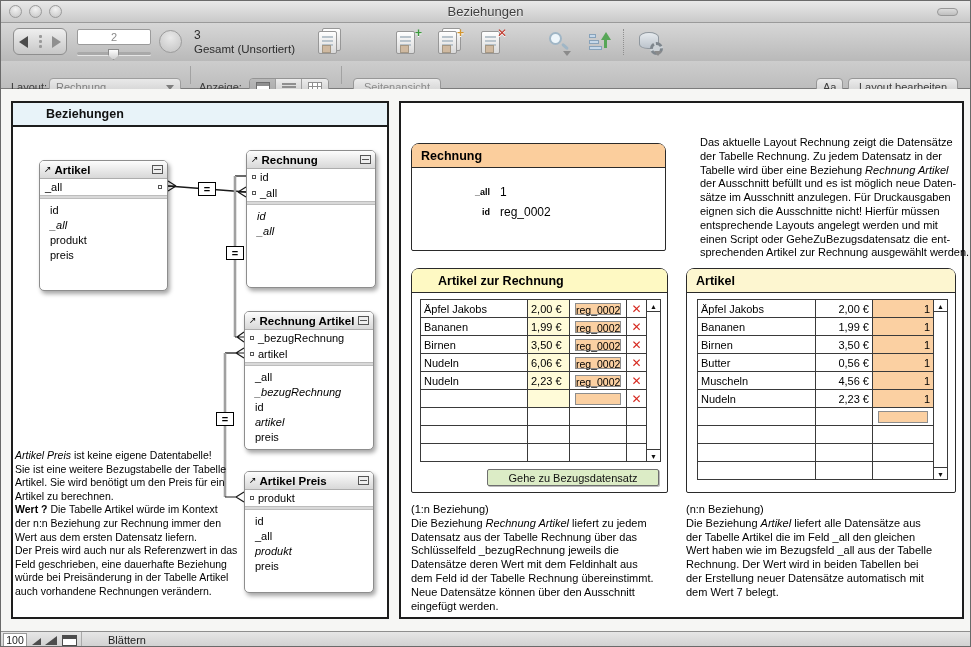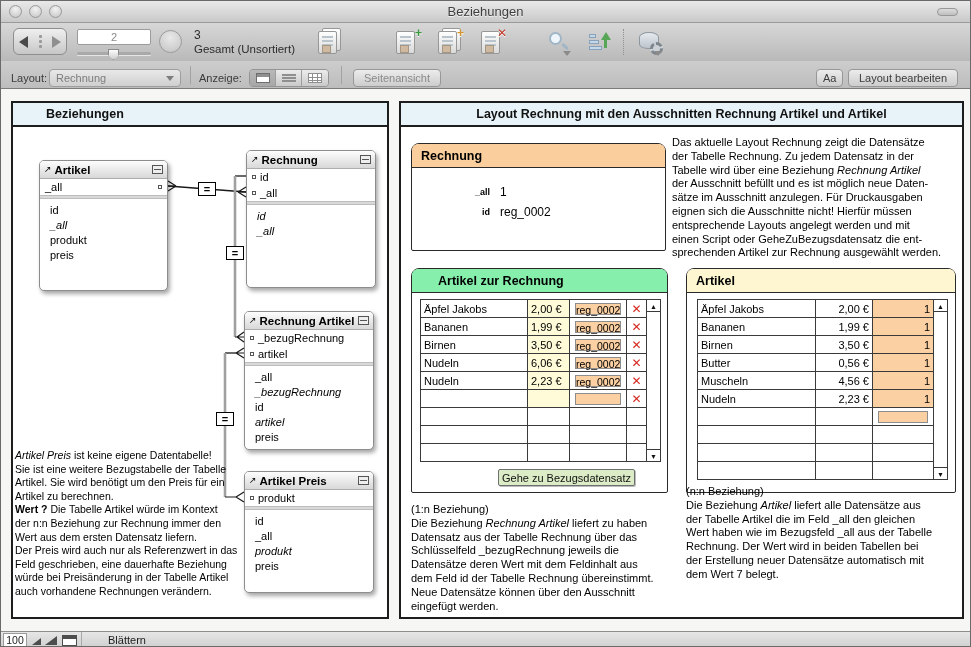--- a/index.html
+++ b/index.html
@@ -74,21 +74,21 @@
   .cyl { position:absolute; left:2px; top:2px; width:20px; height:17px; background:linear-gradient(#e6eaee,#bcc4cc);
          border:1px solid #90989f; border-radius:50% 50% 45% 45% / 30% 30% 28% 28%; }
   .gear { position:absolute; right:0; bottom:1px; width:13px; height:13px; border-radius:50%;
           border:3px dashed #7e868d; background:#ccd2d7; }
   .tbsep { position:absolute; top:6px; width:0; height:26px; border-left:1px dotted #8f8f8f; }
 
   
   .layoutbar { position:absolute; left:0; top:60px; width:100%; height:28px;
                background:linear-gradient(#cdcdcd,#bdbdbd); border-bottom:1px solid #7c7c7c;
                font-size:11px; color:#3b3b3b; }
-  .lb { position:absolute; top:8px; height:18px; display:flex; align-items:center; }
+  .lb { position:absolute; top:17px; height:18px; display:flex; align-items:center; }
   .dropdown { width:132px; height:18px; border:1px solid #9e9e9e; border-radius:4px;
               background:linear-gradient(#e9e9e9,#cfcfcf); display:flex; align-items:center;
               padding:0 6px; color:#7d7d7d; }
   .dropdown .caret { margin-left:auto; width:0; height:0; border-left:4px solid transparent;
                      border-right:4px solid transparent; border-top:5px solid #7d7d7d; }
   .vsep { position:absolute; top:5px; height:18px; width:0; border-left:1px solid #a2a2a2; }
   .seg { display:flex; border:1px solid #949494; border-radius:4px; overflow:hidden; height:18px; }
   .seg .s { width:26px; height:100%; background:linear-gradient(#ececec,#cacaca);
             display:flex; align-items:center; justify-content:center; border-right:1px solid #9e9e9e; }
   .seg .s:last-child { border-right:none; }
@@ -137,21 +137,21 @@
            line-height:1; }
 
   .leftnote { position:absolute; left:2px; top:320px; width:238px; font-size:10.5px; line-height:13.6px;
               color:#000; white-space:pre; }
 
   
   .robox { position:absolute; border:1.5px solid #2a2a2a; border-radius:8px 8px 2px 2px; background:#fff; }
   .robox .rhd { height:24px; border-bottom:1.5px solid #2a2a2a; border-radius:6px 6px 0 0;
                 display:flex; align-items:center; padding-left:9px; font-size:12.5px; font-weight:bold; }
   .rhd.peach { background:#fbce9d; }
-  .rhd.green { background:#86efac;padding-left:26px; }
+  .rhd.green { background:#fef9c3;padding-left:26px; }
   .rhd.yellow{ background:#fdf6d0; }
 
   .frow { position:absolute; left:0; width:100%; height:16px; font-size:12px; }
   .frow .flab { position:absolute; left:0; width:78px; text-align:right; font-size:9px; font-weight:bold;
                 top:3px; color:#000; }
   .frow .fval { position:absolute; left:88px; top:1px; }
 
   .ptable { position:absolute; display:flex; }
   table.portal { border-collapse:collapse; table-layout:fixed; background:#fff; }
   table.portal td { border:1px solid #3a3a3a; height:18px; padding:0 3px; font-size:11px; color:#000;
@@ -418,36 +418,35 @@
 der n:n Beziehung zur Rechnung immer den
 Wert aus dem ersten Datensatz liefern.
 Der Preis wird auch nur als Referenzwert in das
 Feld geschrieben, eine dauerhafte Beziehung
 würde bei Preisänderung in der Tabelle Artikel
 auch vorhandene Rechnungen verändern.</span></div>
       </div>
     </div>
 
     <div class="panel" style="left:398px; top:12px; width:565px; height:518px">
-      <div class="panel-h" style="justify-content:center">Layout Rechnung mit den Ausschnitten Rechnung Artikel und Artikel</div>
       <div class="panel-body">
 
         <div class="robox" style="left:10px; top:14px; width:255px; height:108px">
           <div class="rhd peach">Rechnung</div>
           <div class="frow" style="top:40px">
             <span class="flab">_all</span>
             <span class="fval">1</span>
           </div>
           <div class="frow" style="top:60px">
             <span class="flab">id</span>
             <span class="fval">reg_0002</span>
           </div>
         </div>
 
-        <div class="intro" style="left:271px; top:7px"><span>Das aktuelle Layout Rechnung zeigt die Datensätze
+        <div class="intro" style="left:299px; top:7px"><span>Das aktuelle Layout Rechnung zeigt die Datensätze
 der Tabelle Rechnung. Zu jedem Datensatz in der
 Tabelle wird über eine Beziehung </span><span style="font-style: italic;">Rechnung Artikel</span><span>
 der Ausschnitt befüllt und es ist möglich neue Daten-
 sätze im Ausschnitt anzulegen. Für Druckausgaben
 eignen sich die Ausschnitte nicht! Hierfür müssen
 entsprechende Layouts angelegt werden und mit
 einen Script oder GeheZuBezugsdatensatz die ent-
 sprechenden Artikel zur Rechnung ausgewählt werden.</span></div>
 
         <div class="robox" style="left:10px; top:139px; width:257px; height:225px">
@@ -527,25 +526,25 @@
                     <td></td>
                     <td></td>
                   </tr>
             </tbody>
               </table>
             <div class="vscroll">
               <span class="sb">▲</span>
               <span class="sb">▼</span>
             </div>
           </div>
-          <div class="gobtn" style="left:86px; top:200px; width:137px">Gehe zu Bezugsdatensatz</div>
+          <div class="gobtn" style="left:75px; top:200px; width:172px">Gehe zu Bezugsdatensatz</div>
         </div>
 
         <div class="caption" style="left:10px; top:374px"><span>(1:n Beziehung)
-Die Beziehung </span><span style="font-style: italic;">Rechnung Artikel</span><span> liefert zu haben
+Die Beziehung </span><span style="font-style: italic;">Rechnung Artikel</span><span> liefert zu jedem
 Datensatz aus der Tabelle Rechnung über das
 Schlüsselfeld _bezugRechnung jeweils die
 Datensätze deren Wert mit dem Feldinhalt aus
 dem Feld id der Tabelle Rechnung übereinstimmt.
 Neue Datensätze können über den Ausschnitt
 eingefügt werden.</span></div>
 
         <div class="robox" style="left:285px; top:139px; width:270px; height:225px">
           <div class="rhd yellow">Artikel</div>
           <div class="ptable" style="left:10px; top:30px">
@@ -610,21 +609,21 @@
                   </tr>
             </tbody>
               </table>
             <div class="vscroll">
               <span class="sb">▲</span>
               <span class="sb">▼</span>
             </div>
           </div>
         </div>
 
-        <div class="caption" style="left:285px; top:356px"><span>(n:n Beziehung)
+        <div class="caption" style="left:285px; top:374px"><span>(n:n Beziehung)
 Die Beziehung </span><span style="font-style: italic;">Artikel</span><span> liefert alle Datensätze aus
 der Tabelle Artikel die im Feld _all den gleichen
 Wert haben wie im Bezugsfeld _all aus der Tabelle
 Rechnung. Der Wert wird in beiden Tabellen bei
 der Erstellung neuer Datensätze automatisch mit
 dem Wert 7 belegt.</span></div>
 
       </div>
     </div>
   </div>

